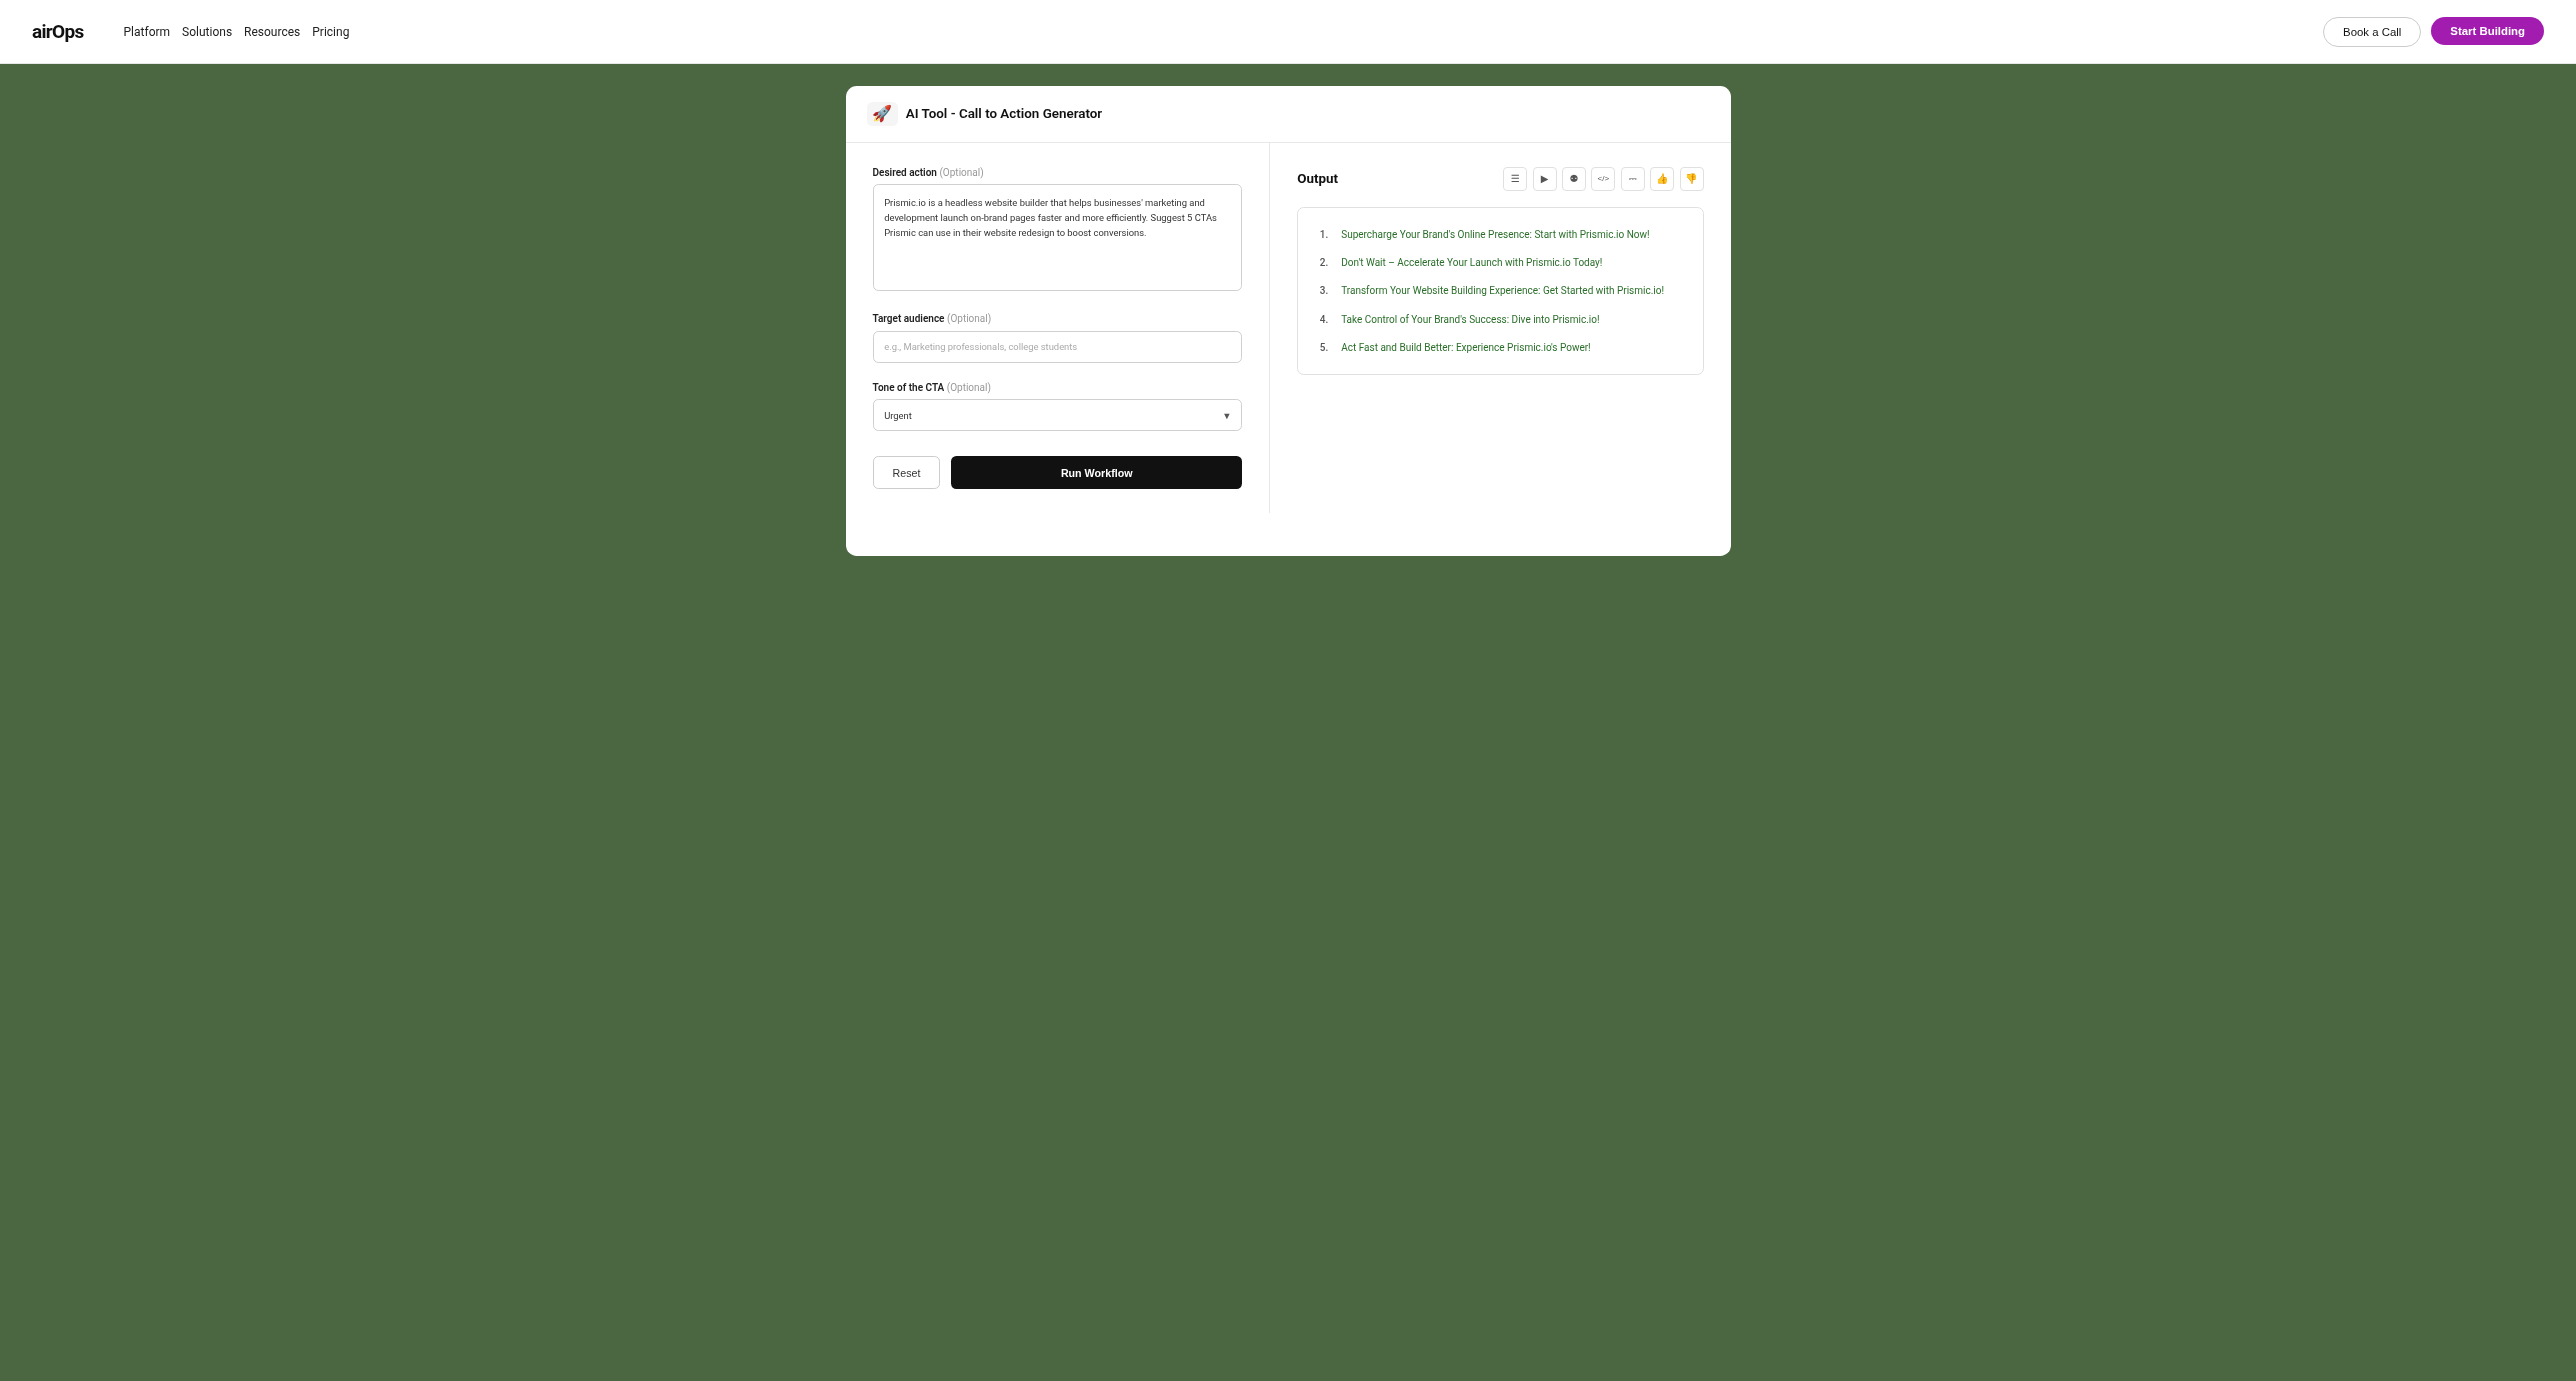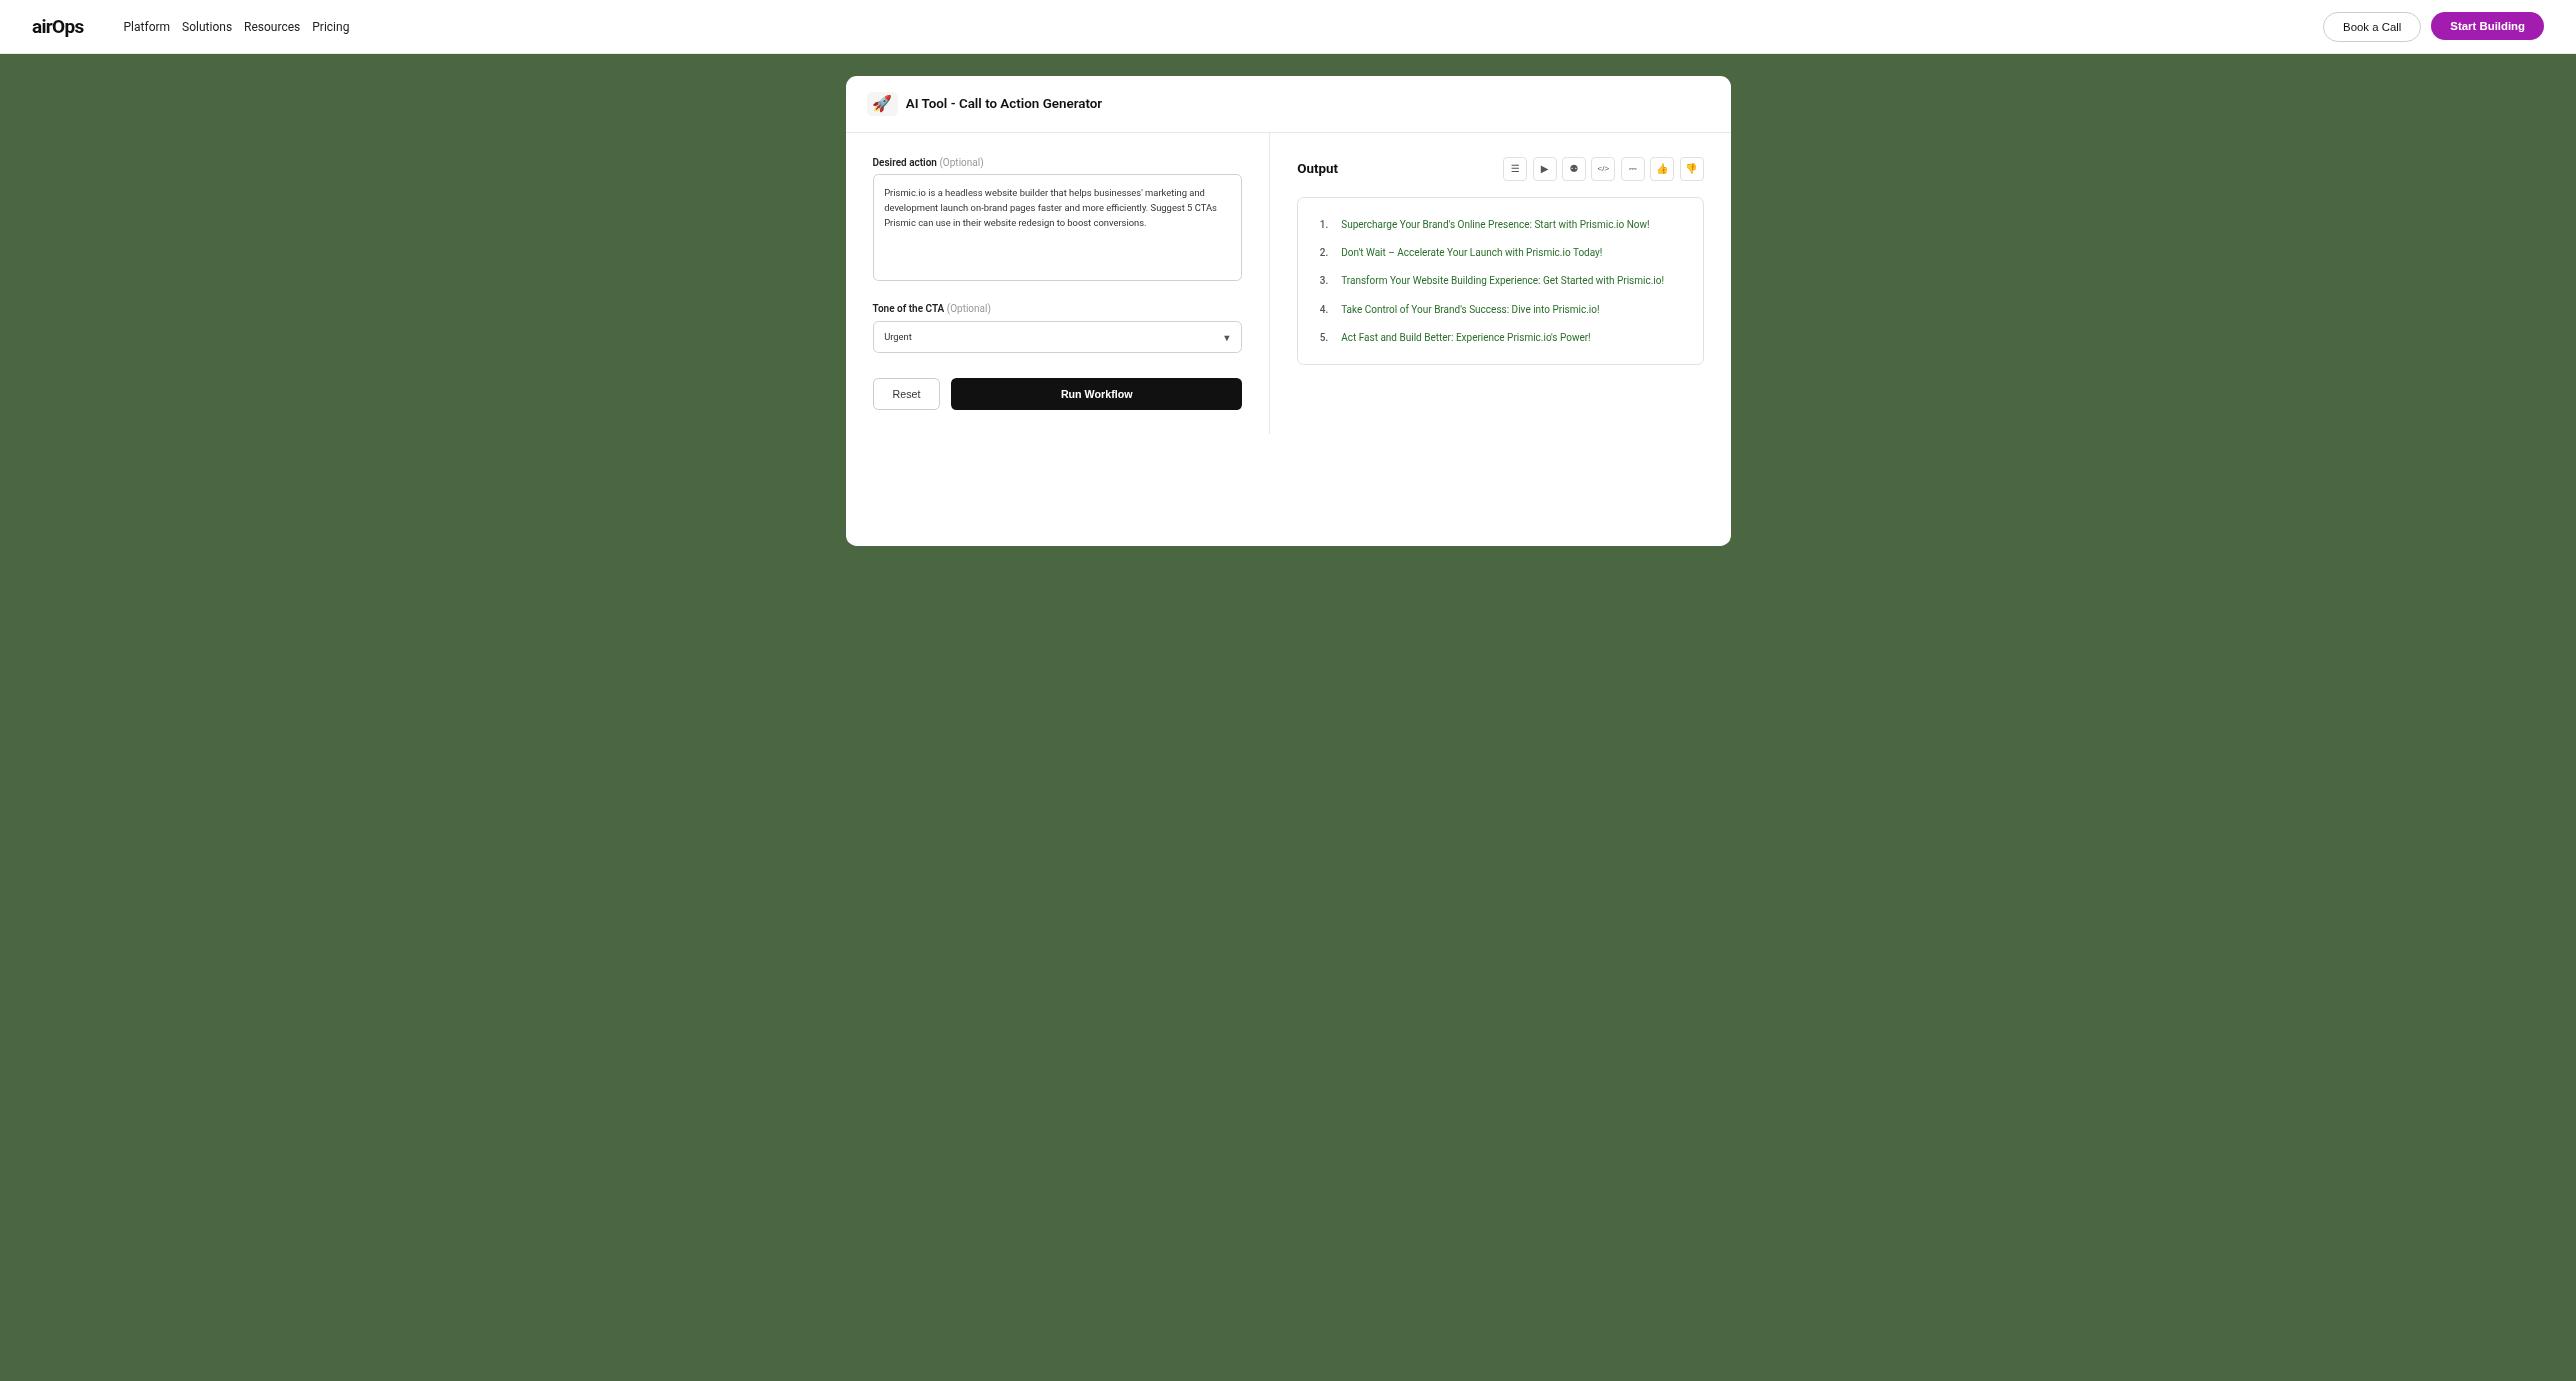--- a/index.html
+++ b/index.html
@@ -8,21 +8,21 @@
       background-color: #4a6741;
       min-height: 100vh;
     }
 
     
     .navbar {
       background: #ffffff;
       display: flex;
       align-items: center;
       padding: 0 32px;
-      height: 54px;
+      height: 64px;
       border-bottom: 0.7px solid #e8e8e8;
     }
     .navbar-logo {
       font-size: 19px;
       font-weight: 700;
       color: #111;
       letter-spacing: -0.7px;
       margin-right: 40px;
       flex-shrink: 0;
     }
@@ -294,20 +294,27 @@
       <div class="left-panel">
 
         <div class="field-group">
           <div class="field-label">
             <span>Desired action</span>
             <span class="optional">(Optional)</span>
           </div>
           <textarea class="field-textarea" style="">Prismic.io is a headless website builder that helps businesses' marketing and development launch on-brand pages faster and more efficiently. Suggest 5 CTAs Prismic can use in their website redesign to boost conversions.</textarea>
         </div>
 
+        <div class="field-group">
+          <div class="field-label">
+            <span>Target audience</span>
+            <span class="optional">(Optional)</span>
+          </div>
+          <input type="text" class="field-input" placeholder="e.g., Marketing professionals, college students" style="">
+        </div>
 
         <div class="field-group">
           <div class="field-label">
             <span>Tone of the CTA</span>
             <span class="optional">(Optional)</span>
           </div>
           <div class="field-select-wrapper">
             <select class="field-select">
               <option>Urgent</option>
               <option>Friendly</option>

